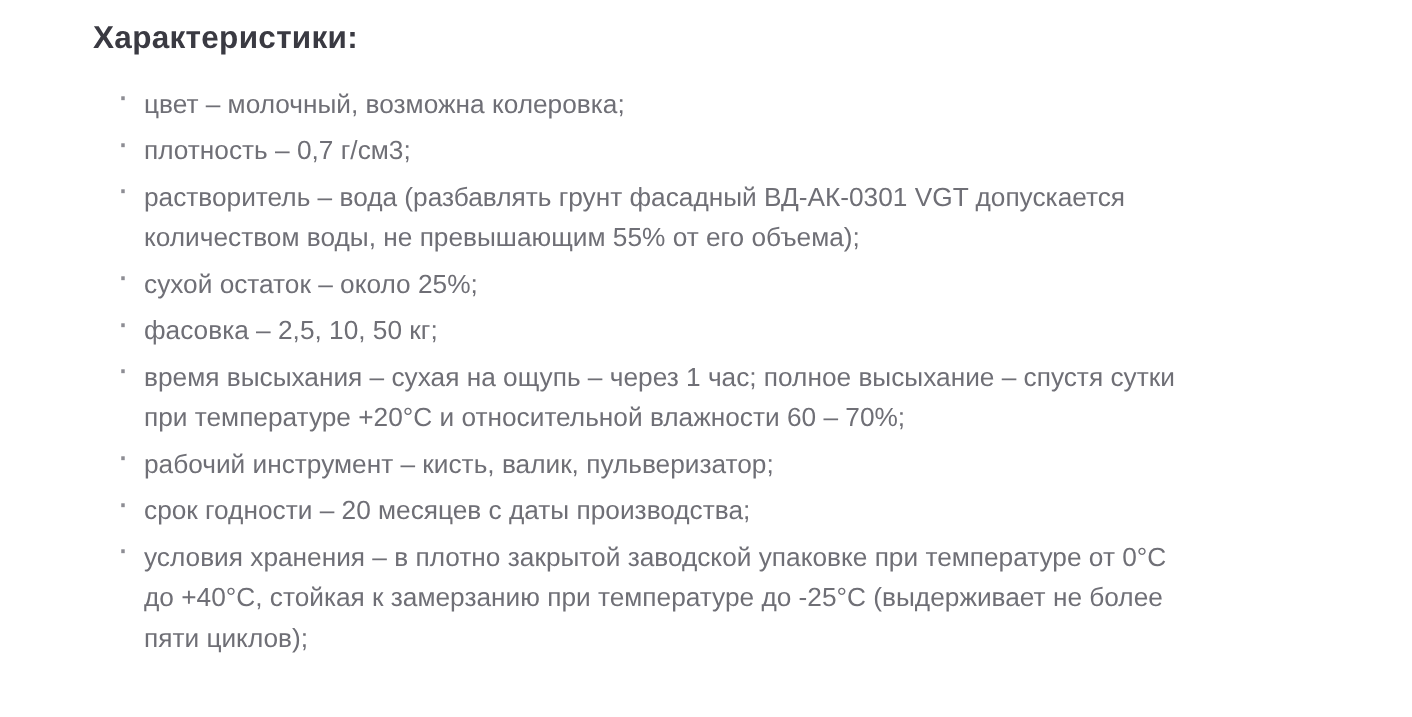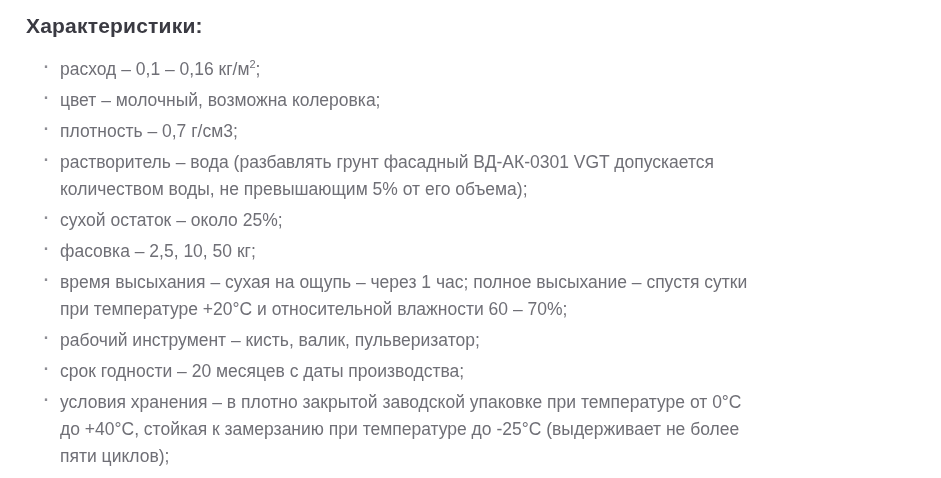--- a/index.html
+++ b/index.html
@@ -13,20 +13,21 @@
     font-family: "Liberation Sans", sans-serif;
     color: #6b6b72;
     overflow: hidden;
   }
   .page {
     position: relative;
     width: 785px;
     height: 478px;
     box-sizing: border-box;
     padding: 8px 20px 10px 22px;
+    margin-left: 36px;
   }
   .heading {
     font-size: 21px;
     font-weight: bold;
     color: #3a3a42;
     letter-spacing: 0.2px;
     margin: 6px 0 18px 4px;
   }
   ul.spec-list {
     list-style: none;
@@ -59,34 +60,31 @@
 </style>
 </head>
 <body>
 
 <div class="page">
 
   <div class="heading">Характеристики:</div>
 
   <ul class="spec-list">
 
-    <li>
-      <span>расход – 0,1 – 0,16 кг/м</span><sup>2</sup><span>;</span>
-    </li>
 
     <li>
       <span>цвет – молочный, возможна колеровка;</span>
     </li>
 
     <li>
       <span>плотность – 0,7 г/см3;</span>
     </li>
 
     <li>
-      <span>растворитель – вода (разбавлять грунт фасадный ВД-АК-0301 VGT допускается количеством воды, не превышающим 5% от его объема);</span>
+      <span>растворитель – вода (разбавлять грунт фасадный ВД-АК-0301 VGT допускается количеством воды, не превышающим 55% от его объема);</span>
     </li>
 
     <li>
       <span>сухой остаток – около 25%;</span>
     </li>
 
     <li>
       <span>фасовка – 2,5, 10, 50 кг;</span>
     </li>
 

